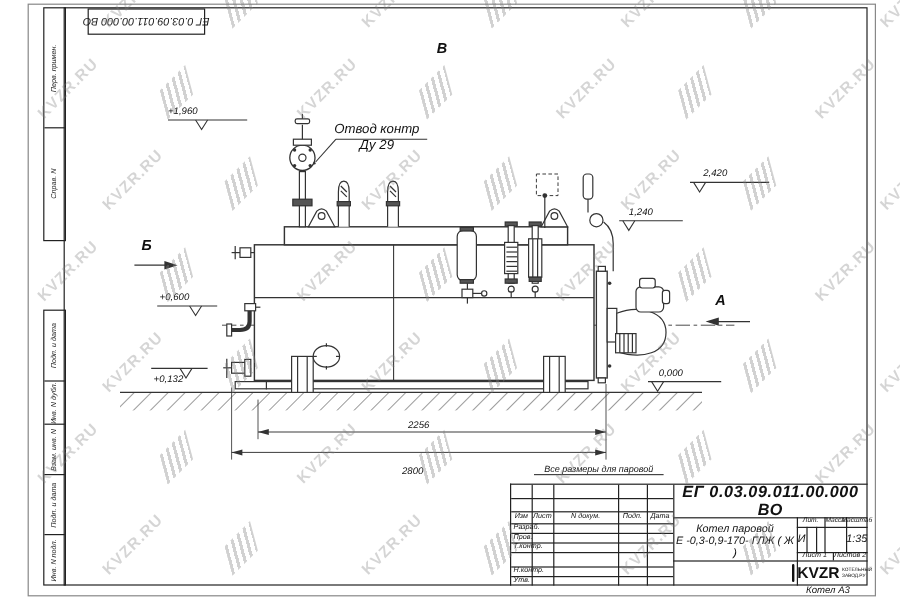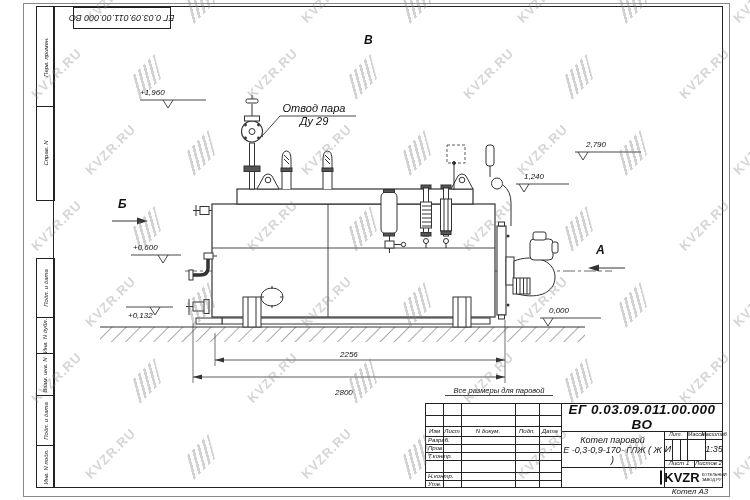--- a/index.html
+++ b/index.html
@@ -282,29 +282,29 @@
         <path d="M543,318 L548,326 L553,318"></path>
     </g>
 
     <g stroke-width="0.9">
       <line x1="280" y1="116" x2="356" y2="116"></line>
       <line x1="280" y1="116" x2="263" y2="135"></line>
       <circle cx="262" cy="136" r="1" fill="#333" stroke="none"></circle>
     </g>
   </svg>
 
-  <div class="lbl it" style="left:272px;top:102px;width:84px;text-align:center;font-size:11px;">Отвод пара</div>
+  <div class="lbl it" style="left:272px;top:102px;width:84px;text-align:center;font-size:11px;">Отвод контр</div>
   <div class="lbl it" style="left:284px;top:115px;width:60px;text-align:center;font-size:11px;">Ду 29</div>
 
   <div class="lbl it view-letter" style="left:364px;top:33px;">В</div>
   <div class="lbl it view-letter" style="left:118px;top:197px;">Б</div>
   <div class="lbl it view-letter" style="left:596px;top:243px;">А</div>
 
   <div class="lbl it elev" style="left:140px;top:88px;">+1,960</div>
-  <div class="lbl it elev" style="left:586px;top:140px;">2,790</div>
+  <div class="lbl it elev" style="left:586px;top:140px;">2,420</div>
   <div class="lbl it elev" style="left:524px;top:172px;">1,240</div>
   <div class="lbl it elev" style="left:133px;top:243px;">+0,600</div>
   <div class="lbl it elev" style="left:128px;top:311px;">+0,132</div>
   <div class="lbl it elev" style="left:549px;top:306px;">0,000</div>
 
   <div class="lbl it dim" style="left:340px;top:350px;">2256</div>
   <div class="lbl it dim" style="left:335px;top:388px;">2800</div>
 
   <div class="lbl it" style="left:445px;top:386px;width:108px;text-align:center;font-size:7.5px;border-bottom:0.5px solid #444;">Все размеры для паровой</div>
 

